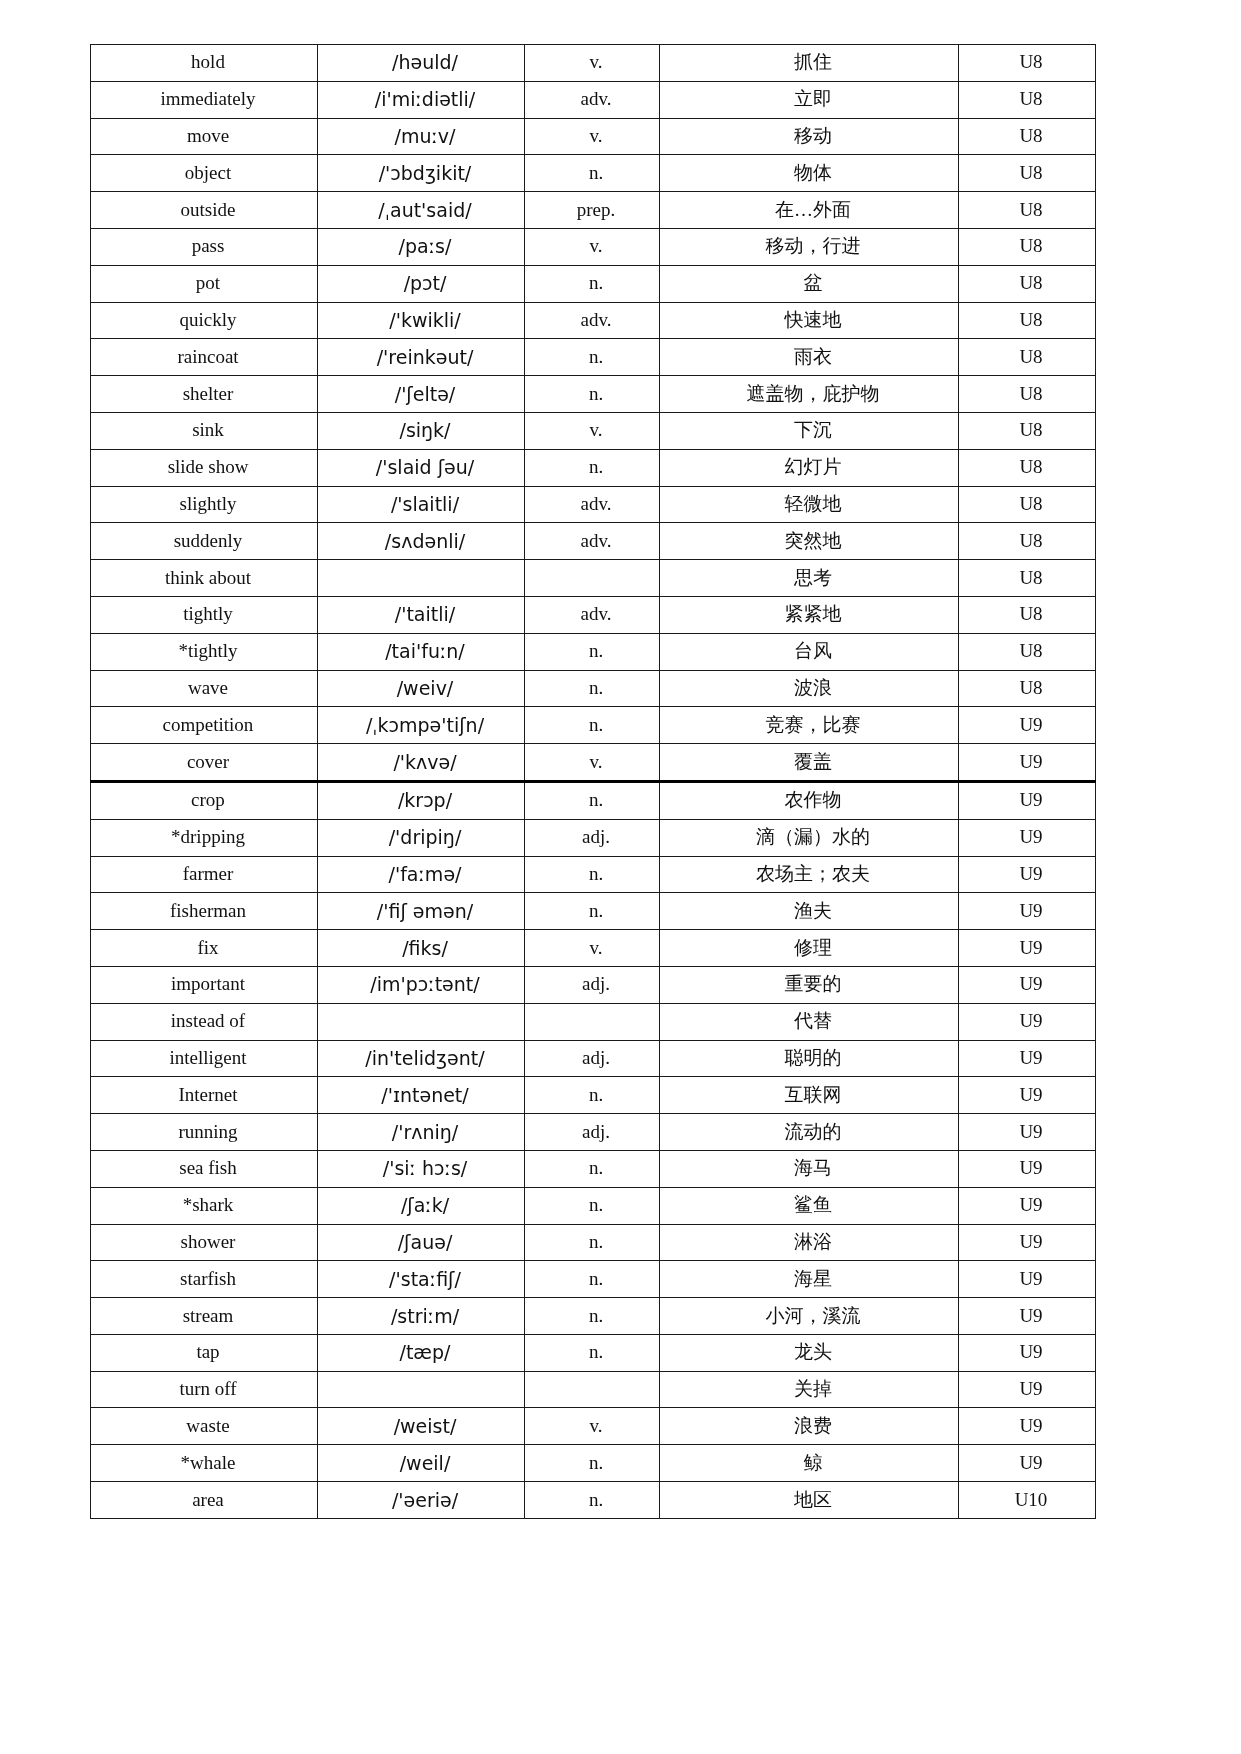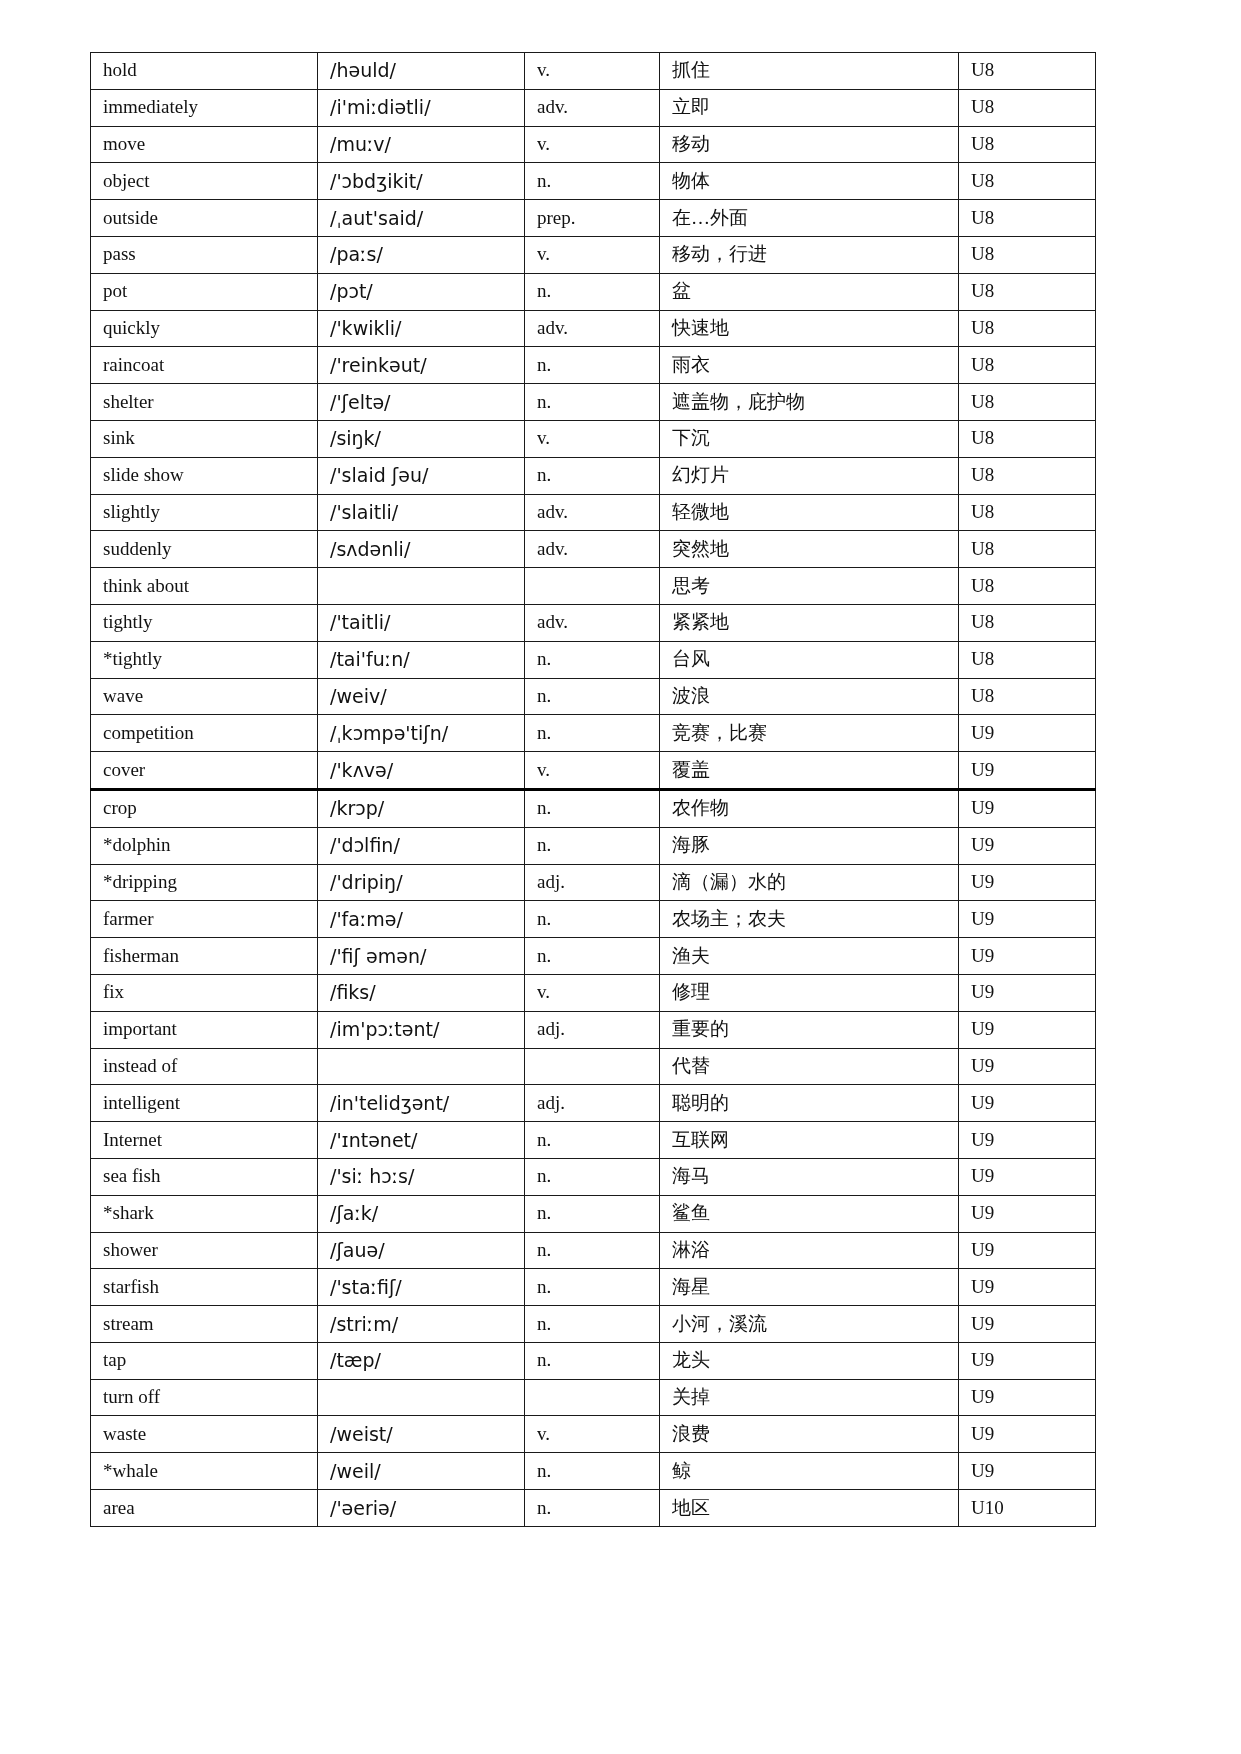--- a/index.html
+++ b/index.html
@@ -15,24 +15,25 @@
     color: #111111;
   }
   .page {
     position: absolute;
     inset: 0;
     background: #ffffff;
   }
   table.vocab {
     position: absolute;
     left: 90px;
-    top: 52px;
+    top: 44px;
     border-collapse: collapse;
     table-layout: fixed;
     width: 922px;
+    text-align: center;
   }
   table.vocab td {
     border: 1.6px solid #1a1a1a;
     height: 35.8px;
     padding: 0 4px 0 12px;
     vertical-align: middle;
     font-size: 19px;
     line-height: 1.1;
     overflow: hidden;
     white-space: nowrap;
@@ -194,27 +195,20 @@
     <td class="unit-col">U9</td>
   </tr>
         <tr class="thick-top">
     <td class="word-col">crop</td>
     <td class="phon-col">/krɔp/</td>
     <td class="pos-col">n.</td>
     <td class="meaning-col">农作物</td>
     <td class="unit-col">U9</td>
   </tr>
         <tr>
-    <td class="word-col">*dolphin</td>
-    <td class="phon-col">/'dɔlfin/</td>
-    <td class="pos-col">n.</td>
-    <td class="meaning-col">海豚</td>
-    <td class="unit-col">U9</td>
-  </tr>
-        <tr>
     <td class="word-col">*dripping</td>
     <td class="phon-col">/'dripiŋ/</td>
     <td class="pos-col">adj.</td>
     <td class="meaning-col">滴（漏）水的</td>
     <td class="unit-col">U9</td>
   </tr>
         <tr>
     <td class="word-col">farmer</td>
     <td class="phon-col">/'faːmə/</td>
     <td class="pos-col">n.</td>
@@ -254,20 +248,27 @@
     <td class="phon-col">/in'telidʒənt/</td>
     <td class="pos-col">adj.</td>
     <td class="meaning-col">聪明的</td>
     <td class="unit-col">U9</td>
   </tr>
         <tr>
     <td class="word-col">Internet</td>
     <td class="phon-col">/'ɪntənet/</td>
     <td class="pos-col">n.</td>
     <td class="meaning-col">互联网</td>
+    <td class="unit-col">U9</td>
+  </tr>
+        <tr>
+    <td class="word-col">running</td>
+    <td class="phon-col">/'rʌniŋ/</td>
+    <td class="pos-col">adj.</td>
+    <td class="meaning-col">流动的</td>
     <td class="unit-col">U9</td>
   </tr>
         <tr>
     <td class="word-col">sea fish</td>
     <td class="phon-col">/'siː hɔːs/</td>
     <td class="pos-col">n.</td>
     <td class="meaning-col">海马</td>
     <td class="unit-col">U9</td>
   </tr>
         <tr>

